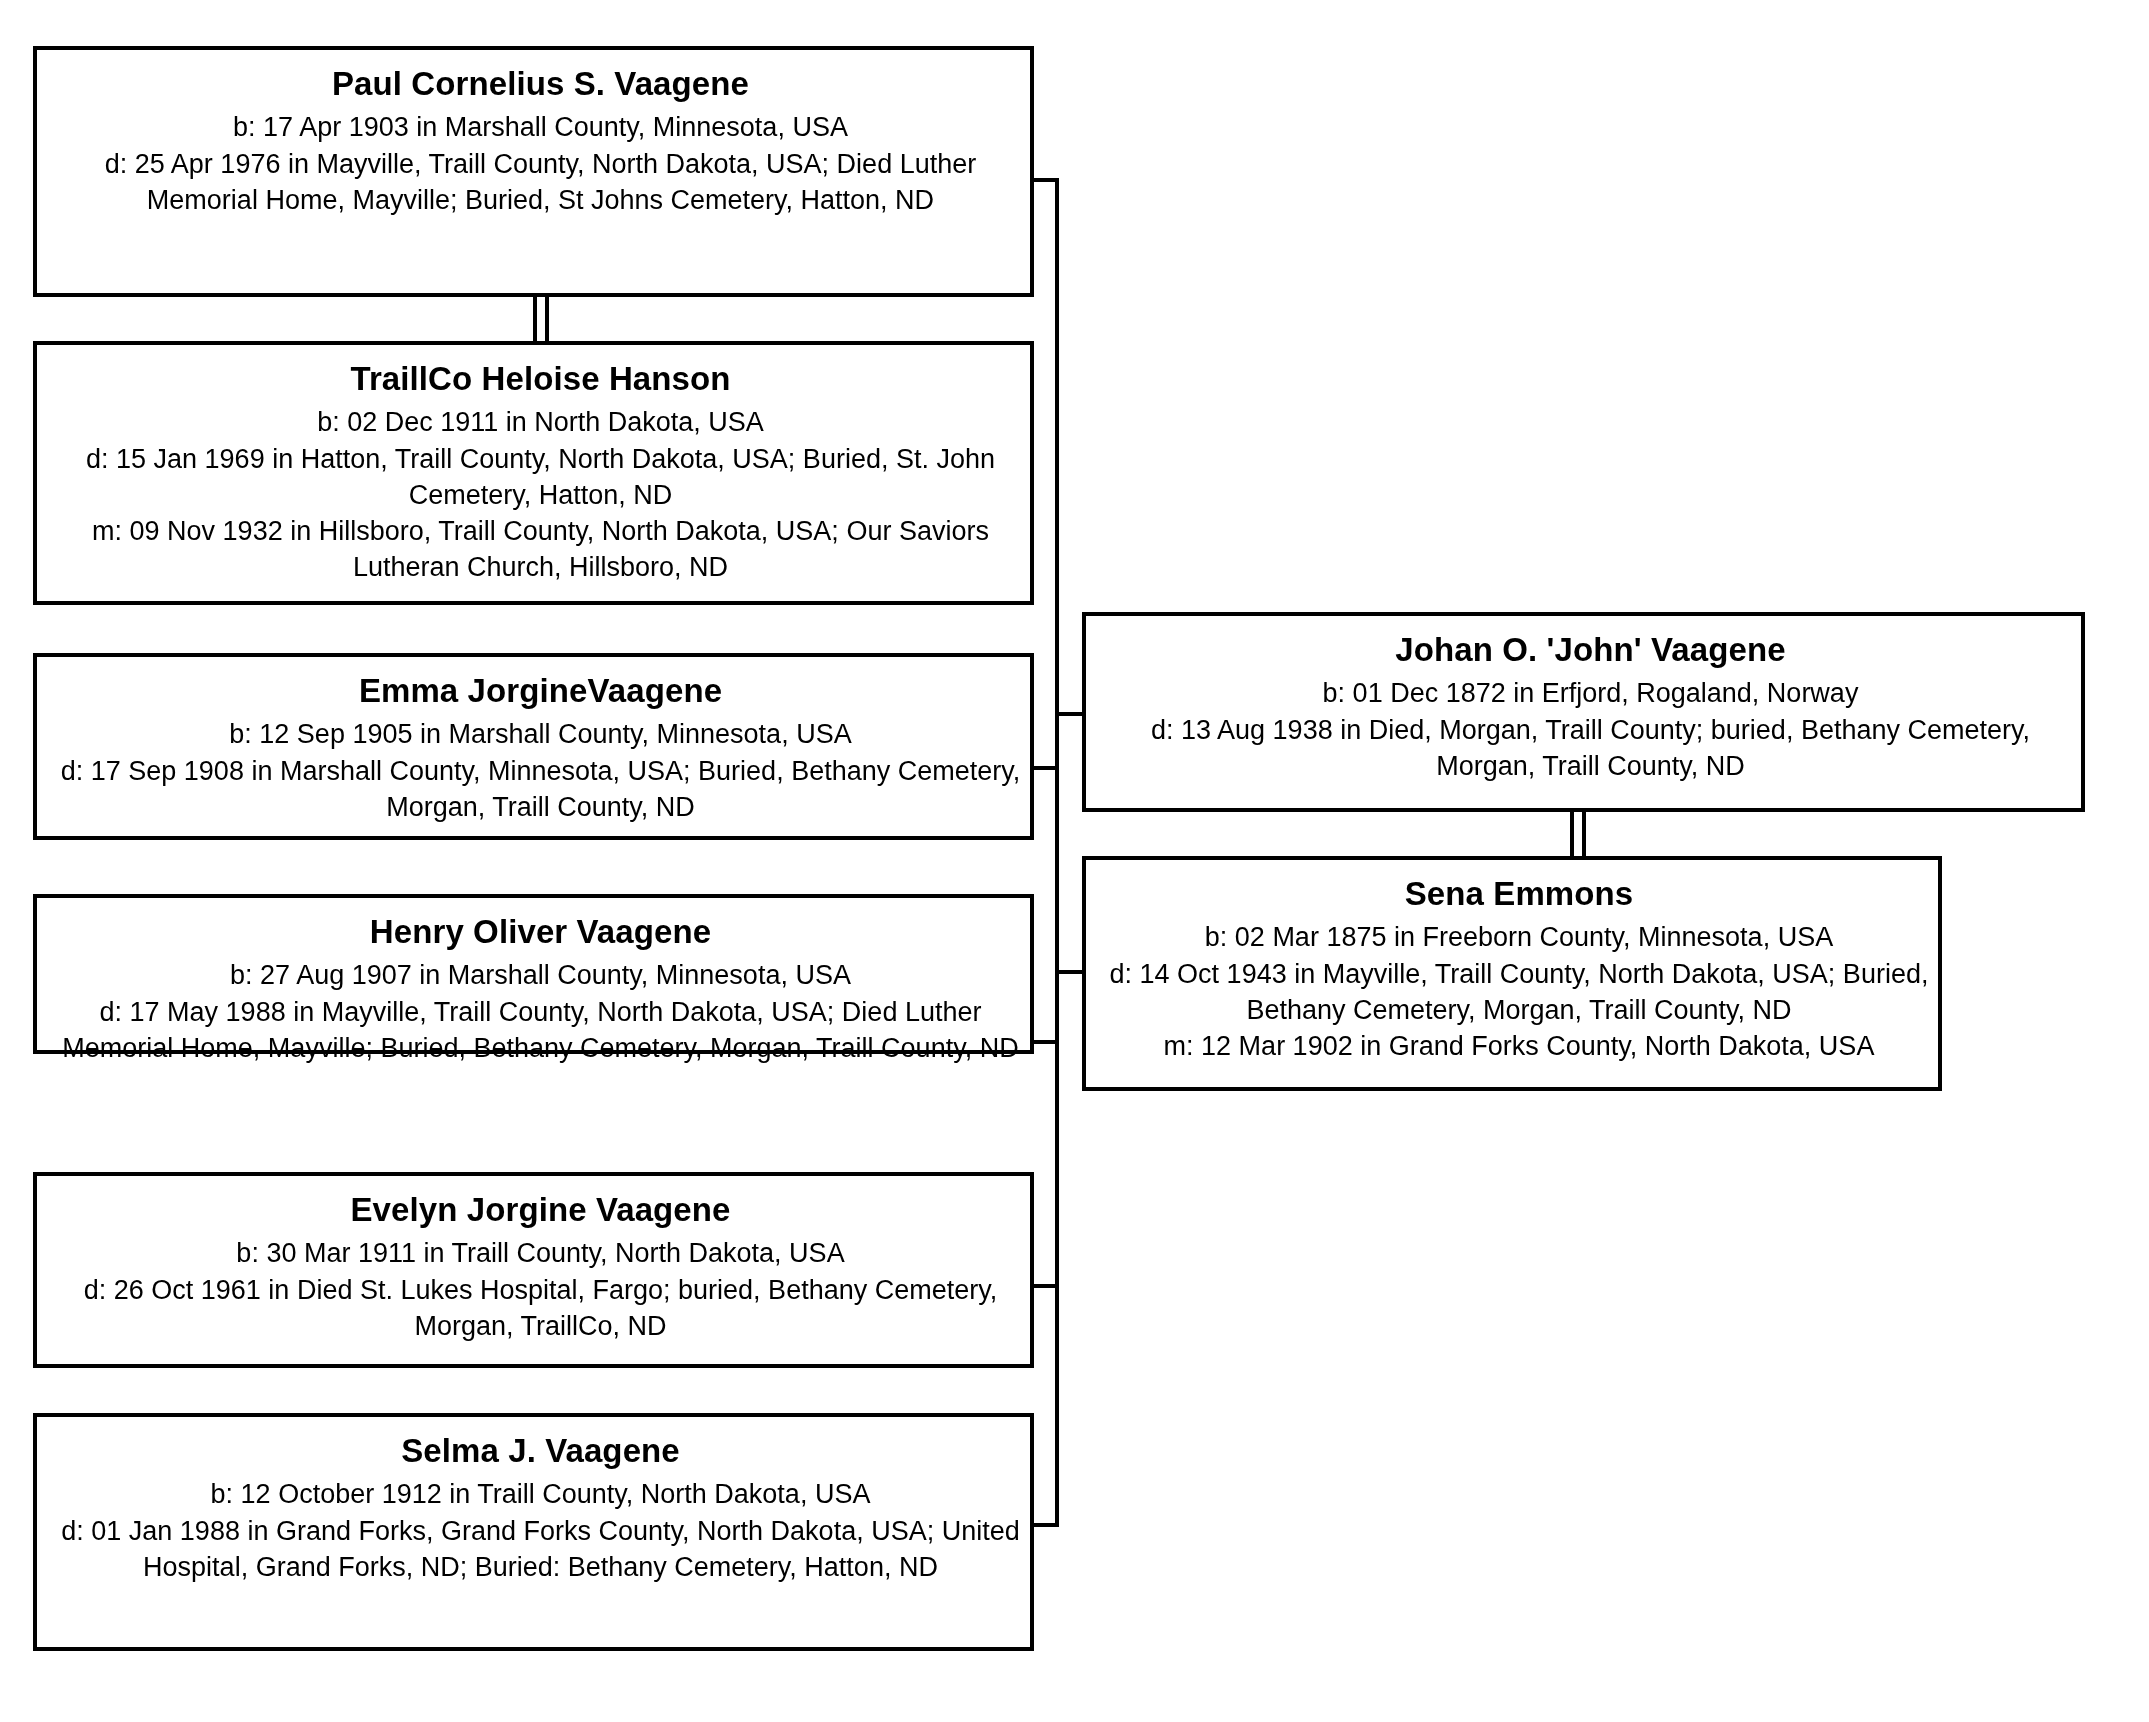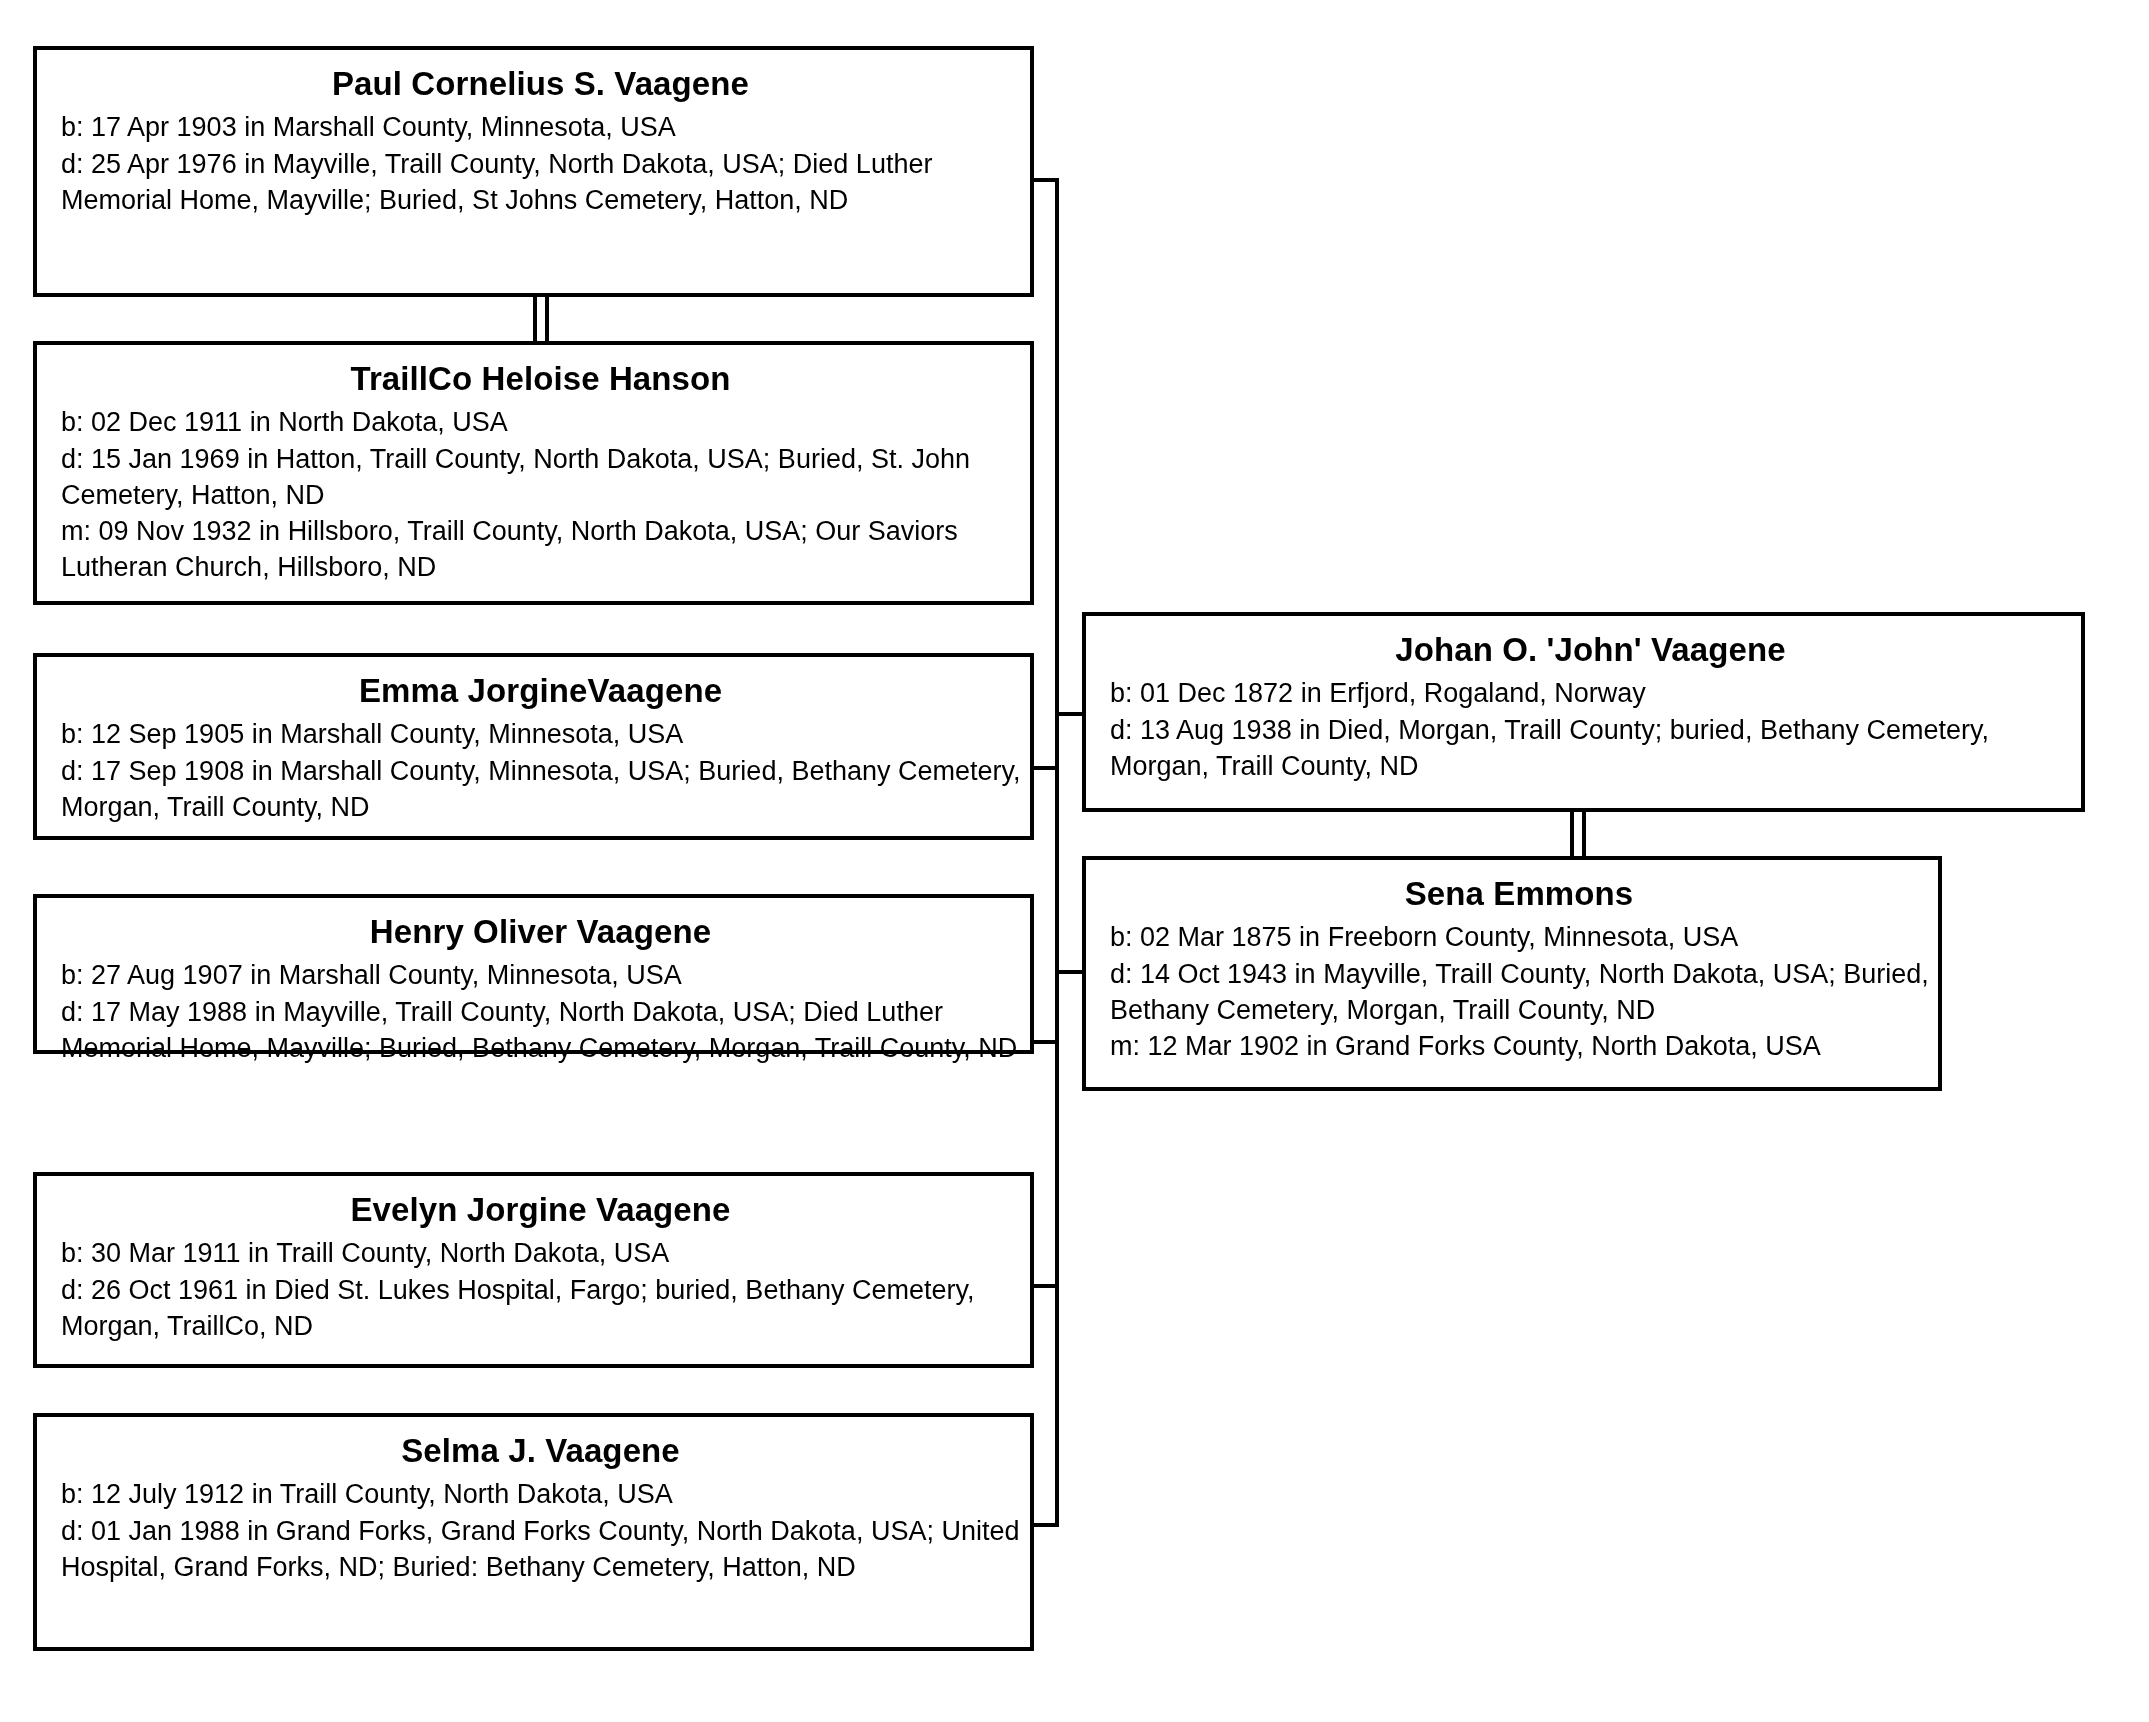--- a/index.html
+++ b/index.html
@@ -36,22 +36,23 @@
     color: #000000;
     margin: 4px 0 6px 0;
     letter-spacing: 0.1px;
   }
   .person-facts {
     font-size: 27px;
     line-height: 1.32;
     color: #000000;
   }
   .fact {
-    margin: 0 0 1px 8px;
+    margin: 0 0 1px 0;
     white-space: normal;
+    text-align: center;
   }
 
   
   .conn {
     position: absolute;
     background: #000000;
   }
   .v-line { width: 4px; }
   .h-line { height: 4px; }
 
@@ -107,21 +108,21 @@
     <div class="person-name">Evelyn Jorgine Vaagene</div>
     <div class="person-facts">
       <div class="fact">b: 30 Mar 1911 in Traill County, North Dakota, USA</div>
       <div class="fact">d: 26 Oct 1961 in Died St. Lukes Hospital, Fargo; buried, Bethany Cemetery, Morgan, TraillCo, ND</div>
     </div>
   </div>
 
   <div class="person-box" style="left:33px; top:1413px; width:1001px; height:238px;">
     <div class="person-name">Selma J. Vaagene</div>
     <div class="person-facts">
-      <div class="fact">b: 12 July 1912 in Traill County, North Dakota, USA</div>
+      <div class="fact">b: 12 October 1912 in Traill County, North Dakota, USA</div>
       <div class="fact">d: 01 Jan 1988 in Grand Forks, Grand Forks County, North Dakota, USA; United Hospital, Grand Forks, ND; Buried: Bethany Cemetery, Hatton, ND</div>
     </div>
   </div>
 
   <div class="person-box" style="left:1082px; top:612px; width:1003px; height:200px;">
     <div class="person-name">Johan O. 'John' Vaagene</div>
     <div class="person-facts">
       <div class="fact">b: 01 Dec 1872 in Erfjord, Rogaland, Norway</div>
       <div class="fact">d: 13 Aug 1938 in Died, Morgan, Traill County; buried, Bethany Cemetery, Morgan, Traill County, ND</div>
     </div>

